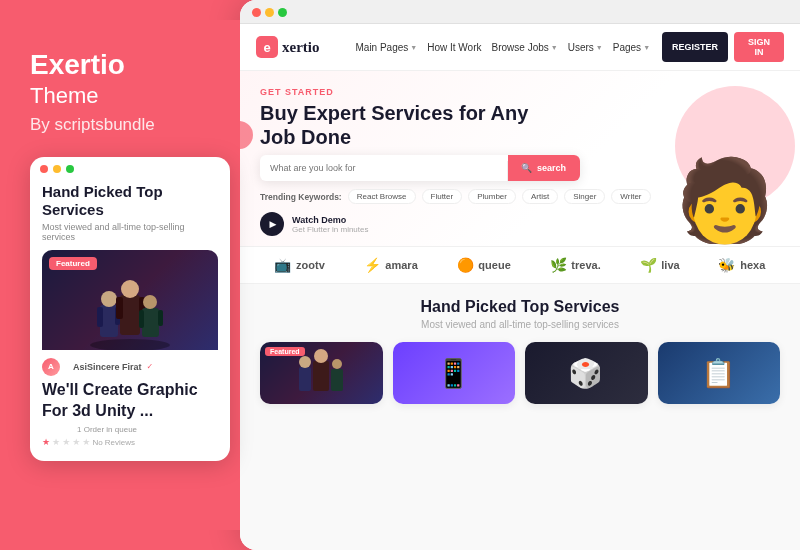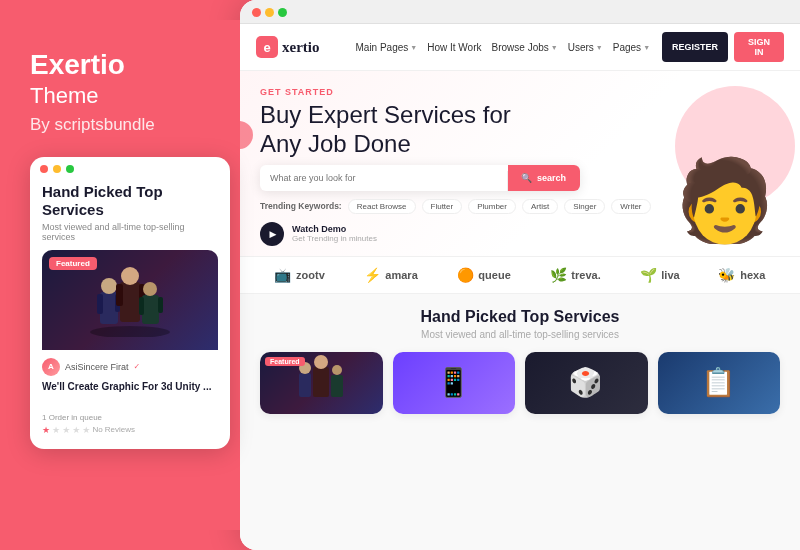--- a/index.html
+++ b/index.html
@@ -132,37 +132,39 @@
       display: flex;
       align-items: center;
       justify-content: center;
       font-size: 8px;
       color: #fff;
       font-weight: 700;
     }
     .seller-name {
       font-size: 9px;
       color: #555;
-      font-weight: 400;
+      font-weight: 700;
+      margin-left: 8px;
     }
     .verified-icon {
       font-size: 8px;
       color: #f75c6e;
     }
     .card-title {
-      font-size: 10px;
+      font-size: 16px;
       font-weight: 700;
       color: #1a1a2e;
-      margin-bottom: 20px;
+      margin-bottom: 4px;
       line-height: 1.3;
     }
     .card-meta {
       font-size: 8px;
       color: #999;
       margin-bottom: 3px;
+      margin-left: 35px;
     }
     .stars-row {
       display: flex;
       align-items: center;
       gap: 2px;
     }
     .star {
       color: #f75c6e;
       font-size: 9px;
     }
@@ -305,22 +307,22 @@
     }
     .hero-get-started {
       font-size: 9px;
       font-weight: 700;
       color: #f75c6e;
       letter-spacing: 1px;
       text-transform: uppercase;
       margin-bottom: 4px;
     }
     .hero-title {
-      font-size: 24px;
-      font-weight: 400;
+      font-size: 20px;
+      font-weight: 700;
       color: #1a1a2e;
       line-height: 1.2;
       max-width: 280px;
       margin-bottom: 6px;
     }
     .hero-desc {
       font-size: 8.5px;
       color: #888;
       max-width: 260px;
       line-height: 1.5;
@@ -518,21 +520,21 @@
       height: 62px;
       object-fit: cover;
       display: block;
       position: relative;
     }
     .card-img-fantasy {
       background: linear-gradient(135deg, #1a1a3e, #3d1a3e, #2d2d6e);
       position: relative;
       overflow: hidden;
       display: flex;
-      align-items: center;
+      align-items: flex-end;
       justify-content: center;
     }
     .card-img-purple {
       background: linear-gradient(135deg, #6c3fff, #9b6fff);
       display: flex;
       align-items: center;
       justify-content: center;
     }
     .card-img-dark {
       background: linear-gradient(135deg, #1a1a2e, #2d2d3e);
@@ -697,21 +699,21 @@
         <span class="trending-tag">Singer</span>
         <span class="trending-tag">Writer</span>
       </div>
 
       <div class="watch-demo">
         <div class="play-btn">
           <span class="play-icon">▶</span>
         </div>
         <div>
           <div class="watch-text">Watch Demo</div>
-          <div class="watch-sub">Get Trending in minutes</div>
+          <div class="watch-sub">Get Flutter in minutes</div>
         </div>
       </div>
 
       <div class="hero-person">
         <span class="person-figure">🧑</span>
       </div>
     </div>
 
     <div class="partners-section">
       <div class="partner-logo">

